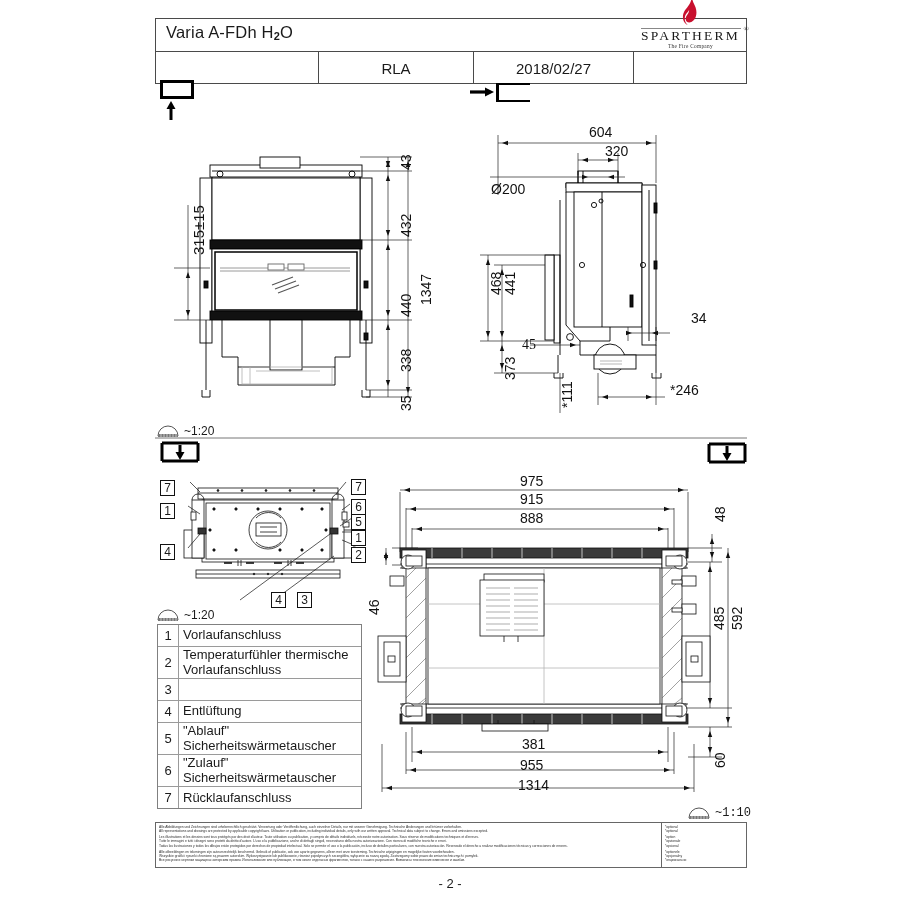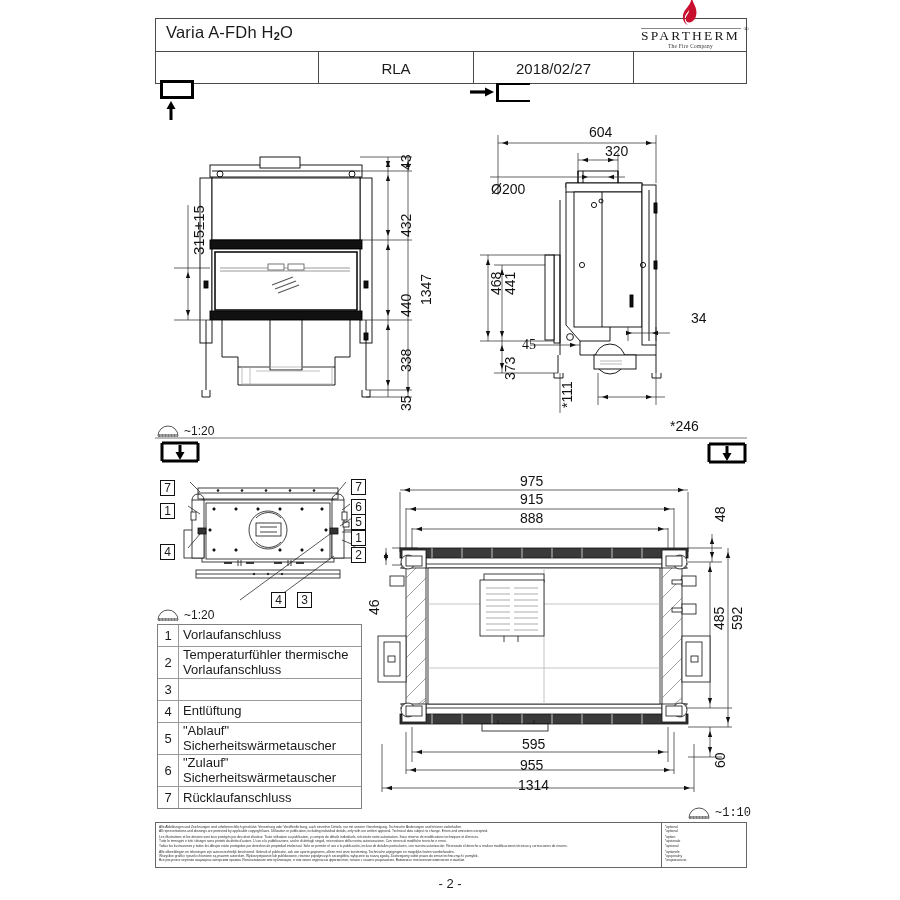--- a/index.html
+++ b/index.html
@@ -313,21 +313,21 @@
   </svg>
 
   <div class="dim" style="left:589px;top:124px;">604</div>
   <div class="dim" style="left:605px;top:143px;">320</div>
   <div class="dim" style="left:491px;top:133px;margin-top:48px;">Ø200</div>
   <div class="dim v" style="left:488px;top:295px;transform:rotate(-90deg);">468</div>
   <div class="dim v" style="left:502px;top:295px;transform:rotate(-90deg);">441</div>
   <div class="dim v" style="left:502px;top:380px;transform:rotate(-90deg);">373</div>
   <div class="dim" style="left:522px;top:337px;font-family:Liberation Serif, serif;">45</div>
   <div class="dim" style="left:691px;top:310px;">34</div>
-  <div class="dim" style="left:670px;top:382px;margin-top:36px;">*246</div>
+  <div class="dim" style="left:670px;top:382px;">*246</div>
   <div class="dim v" style="left:559px;top:408px;transform:rotate(-90deg);">*111</div>
 
   <svg style="position:absolute;left:155px;top:437px;" width="592" height="2">
     <line x1="0" y1="1" x2="592" y2="1" stroke="#777" stroke-width="1"></line>
   </svg>
 
   <div class="viewsym" style="left:160px;top:440px;">
     <svg width="40" height="24">
       <line x1="2" y1="3" x2="38" y2="3" stroke="#000" stroke-width="3"></line>
       <line x1="2" y1="21" x2="38" y2="21" stroke="#000" stroke-width="3"></line>
@@ -674,21 +674,21 @@
   </svg>
 
   <div class="dim" style="left:520px;top:473px;">975</div>
   <div class="dim" style="left:520px;top:491px;">915</div>
   <div class="dim" style="left:520px;top:510px;">888</div>
   <div class="dim v" style="left:712px;top:522px;transform:rotate(-90deg);">48</div>
   <div class="dim v" style="left:711px;top:630px;transform:rotate(-90deg);">485</div>
   <div class="dim v" style="left:729px;top:630px;transform:rotate(-90deg);">592</div>
   <div class="dim v" style="left:366px;top:615px;transform:rotate(-90deg);">46</div>
   <div class="dim v" style="left:712px;top:768px;transform:rotate(-90deg);">60</div>
-  <div class="dim" style="left:522px;top:736px;">595</div>
+  <div class="dim" style="left:522px;top:736px;">381</div>
   <div class="dim" style="left:520px;top:757px;">955</div>
   <div class="dim" style="left:518px;top:777px;">1314</div>
 
   <div class="scalesym" style="left:688px;top:806px;font-family:Liberation Mono, monospace;">
     <svg class="prot" viewBox="0 0 22 12">
       <path d="M1 11 A10 10 0 0 1 21 11" fill="none" stroke="#555" stroke-width="1"></path>
       <rect x="1" y="9" width="20" height="3" fill="#777"></rect>
       <g stroke="#fff" stroke-width="0.6">
           <line x1="4" y1="9" x2="4" y2="12"></line>
           <line x1="7" y1="9" x2="7" y2="12"></line>

